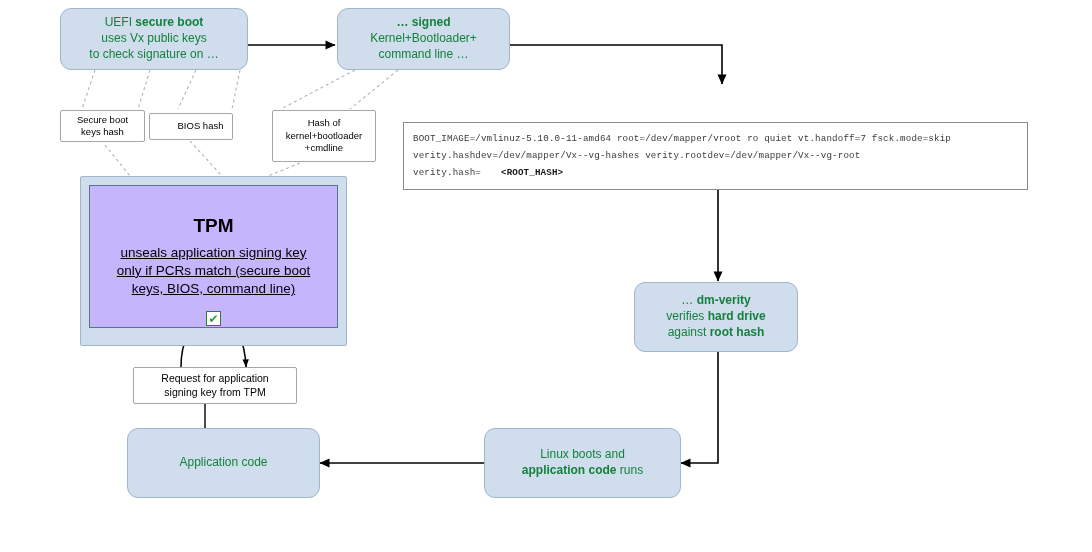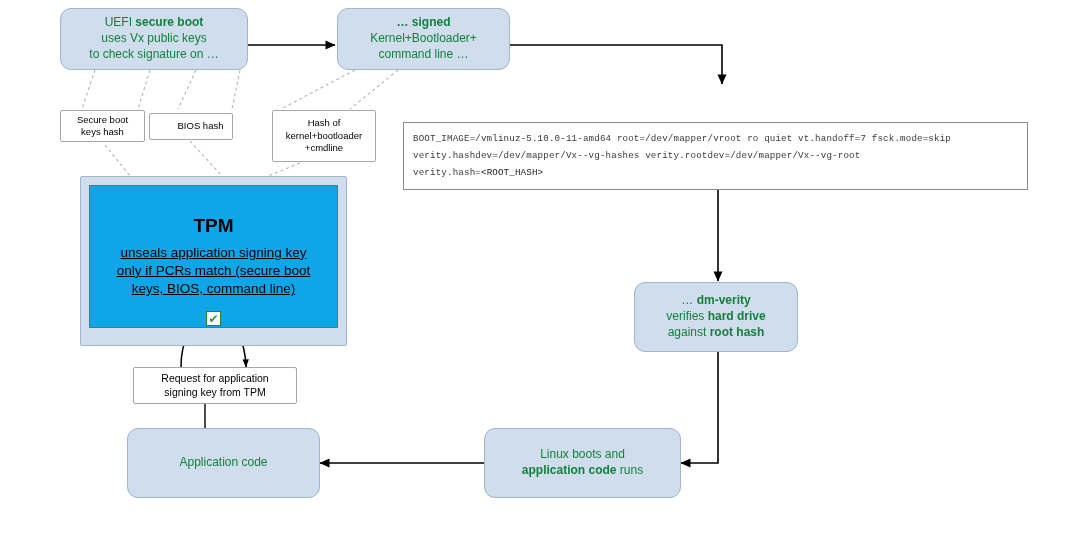--- a/index.html
+++ b/index.html
@@ -76,33 +76,34 @@
     font-size: 9.2px;
     line-height: 1.85;
     color: #3a3a3a;
     padding: 7px 9px;
     white-space: pre-wrap;
     word-break: break-all;
     letter-spacing: 0.15px;
   }
   .cmdbox b {
     color: #1a1a1a;
-    font-weight: normal;
+    font-weight: bold;
+    margin-left: 20px;
   }
   .tpm-outer {
     position: absolute;
     box-sizing: border-box;
     background: #cfdded;
     border: 1px solid #9fb6cc;
     border-radius: 2px;
   }
   .tpm-inner {
     position: absolute;
     box-sizing: border-box;
-    background: #0ea5e9;
+    background: #c4b5fd;
     border: 1px solid #5b728c;
     display: flex;
     flex-direction: column;
     align-items: center;
     justify-content: center;
     text-align: center;
   }
   .tpm-title {
     font-size: 19px;
     font-weight: bold;

